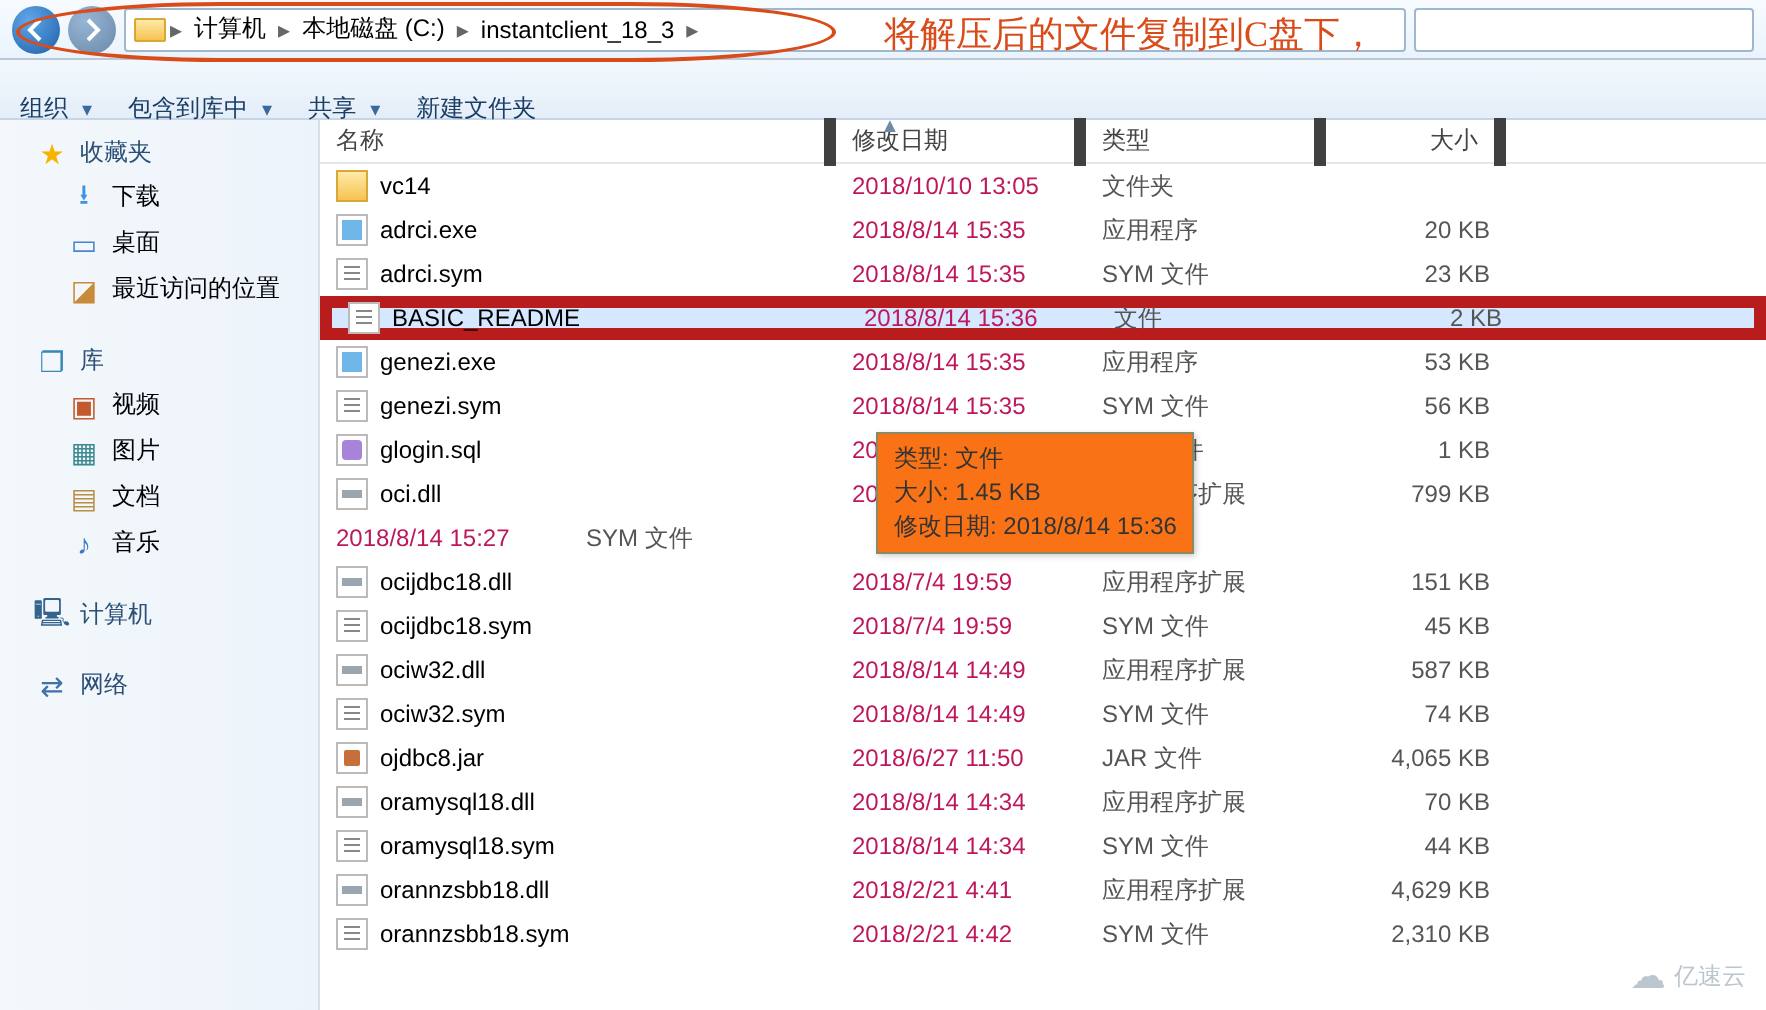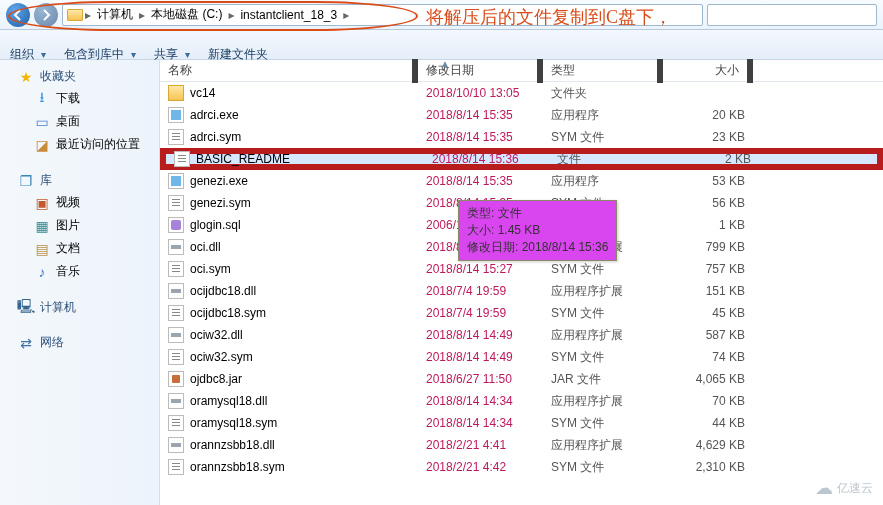--- a/index.html
+++ b/index.html
@@ -7,21 +7,21 @@
 
   .addr-bar { display: flex; align-items: center; height: 30px; padding: 2px 6px; gap: 4px; background: linear-gradient(#f7fbff,#eaf3fc); border-bottom: 1px solid #b8c9da; }
   .nav-btn { width: 24px; height: 24px; border-radius: 50%; background: radial-gradient(circle at 35% 30%, #5fa7e8, #1f5fa8); display:flex; align-items:center; justify-content:center; color:#fff; cursor:pointer; }
   .nav-btn.disabled { background: radial-gradient(circle at 35% 30%, #97b6d6, #6b88a8); }
   .breadcrumb-box { flex: 1; height: 22px; background: #fff; border: 1px solid #9fb7cf; border-radius: 2px; display: flex; align-items: center; padding: 0 4px; gap: 2px; }
   .crumb { padding: 0 4px; cursor: pointer; white-space: nowrap; }
   .crumb-sep { color: #666; }
   .folder-icon-small { width: 16px; height: 12px; background: linear-gradient(#ffe9a8,#f6c352); border: 1px solid #d9a733; border-radius: 1px; }
   .search-box { width: 170px; height: 22px; background: #fff; border: 1px solid #9fb7cf; border-radius: 2px; }
   .addr-oval { position:absolute; left:8px; top:1px; width:410px; height:30px; border:2px solid #d94c1a; border-radius:50%/100%; pointer-events:none; }
-  .overlay-note { position:absolute; left:426px; top:5px; color:#d94c1a; font-size:18px; font-family: "SimSun"; }
+  .overlay-note { position:absolute; left:442px; top:5px; color:#d94c1a; font-size:18px; font-family: "SimSun"; }
 
   .toolbar { display:flex; align-items:center; height:30px; padding:0 10px; gap:18px; background: linear-gradient(#f3f8fd,#e4eef9); border-bottom:1px solid #c6d6e6; color:#1a3e66; }
   .tb-item { display:flex; align-items:center; gap:4px; cursor:pointer;margin-top:20px; }
   .tb-sep::after { content:"▾"; margin-left:3px; font-size:10px; color:#3a6a9a;}
 
   .main { display:flex; height:445px; }
   .sidebar { width:160px; background: linear-gradient(to right,#f4f8fc,#ecf3fa); border-right:1px solid #d4dfe9; padding:6px 0; }
   .sb-group { margin-bottom:14px; }
   .sb-head { display:flex; align-items:center; gap:6px; padding:2px 10px 2px 18px; color:#2b4f77; cursor:pointer; }
   .sb-item { display:flex; align-items:center; gap:6px; padding:3px 10px 3px 34px; cursor:pointer; }
@@ -54,21 +54,21 @@
   .cell-size { width:90px; padding:0 8px; text-align:right; color:#555; }
 
   .file-ico { width:16px; height:16px; display:inline-block; border:1px solid #bbb; background:#fff; position:relative; }
   .file-ico.folder { background:linear-gradient(#ffe9a8,#f6c352); border-color:#d9a733; }
   .file-ico.exe::after { content:""; position:absolute; left:2px; top:2px; width:10px; height:10px; background:#6fb7e8; }
   .file-ico.dll::after { content:""; position:absolute; left:2px; top:5px; width:10px; height:4px; background:#9aa5b0; }
   .file-ico.txt::after { content:""; position:absolute; left:3px; top:3px; width:8px; height:1px; background:#888; box-shadow:0 3px 0 #888, 0 6px 0 #888; }
   .file-ico.sql::after { content:""; position:absolute; left:2px; top:2px; width:10px; height:10px; background:#a784d9; border-radius:2px; }
   .file-ico.jar::after { content:""; position:absolute; left:3px; top:3px; width:8px; height:8px; background:#c76f3a; border-radius:1px; }
 
-  .tooltip { position:absolute; left:278px; top:140px; background:#d946ef; border:1px solid #8a8a66; padding:4px 8px; font-size:12px; color:#333; z-index:20; box-shadow:1px 1px 3px rgba(0,0,0,.2);margin-left:20px; }
+  .tooltip { position:absolute; left:278px; top:156px; background:#f97316; border:1px solid #8a8a66; padding:4px 8px; font-size:12px; color:#333; z-index:20; box-shadow:1px 1px 3px rgba(0,0,0,.2); }
 
   .watermark { position:absolute; right:10px; bottom:6px; color:#bcc6cf; font-size:14px; display:flex; align-items:center; gap:4px; }
   .watermark .cloud { font-size:18px; }
 
   .sort-arrow { position:absolute; left:280px; top:-2px; color:#6e8aa4; font-size:10px; }
 </style>
 </head>
 <body>
 
 <div class="addr-bar">
@@ -251,24 +251,20 @@
         <div class="row">
           <div class="cell-name">
             <span class="file-ico dll"></span>
             <span>oci.dll</span>
           </div>
           <div class="cell-date">2018/8/14 15:27</div>
           <div class="cell-type">应用程序扩展</div>
           <div class="cell-size">799 KB</div>
         </div>
         <div class="row">
-          <div class="cell-name">
-            <span class="file-ico txt"></span>
-            <span>oci.sym</span>
-          </div>
           <div class="cell-date">2018/8/14 15:27</div>
           <div class="cell-type">SYM 文件</div>
           <div class="cell-size">757 KB</div>
         </div>
         <div class="row">
           <div class="cell-name">
             <span class="file-ico dll"></span>
             <span>ocijdbc18.dll</span>
           </div>
           <div class="cell-date">2018/7/4 19:59</div>

